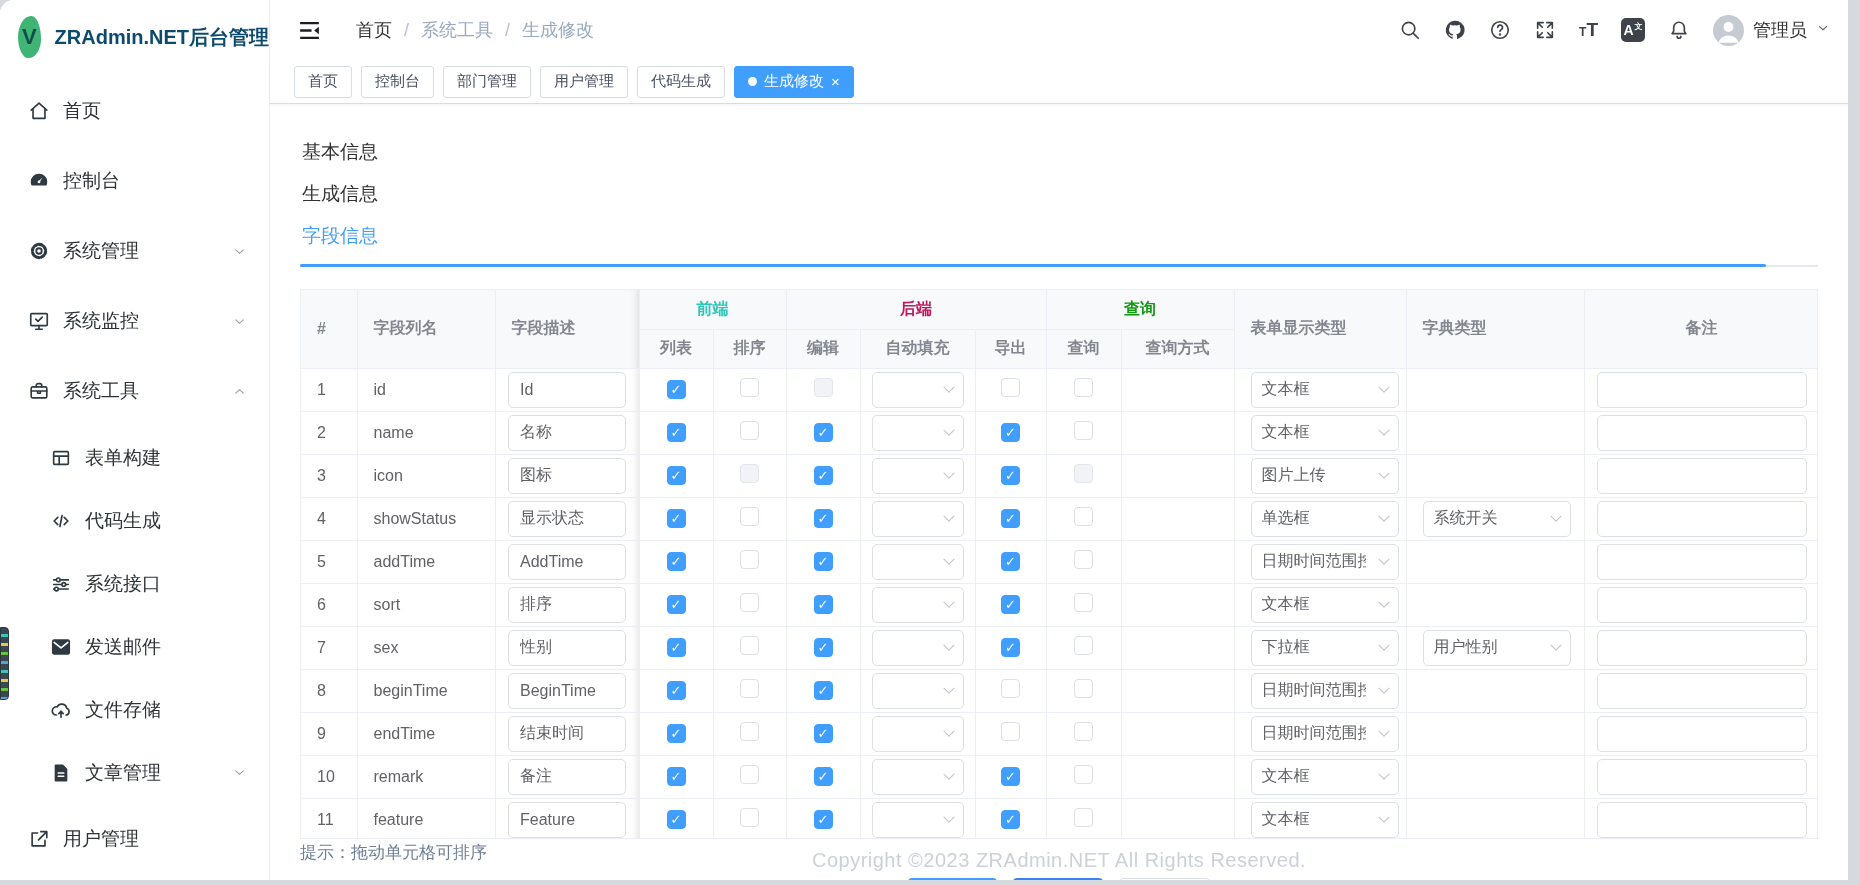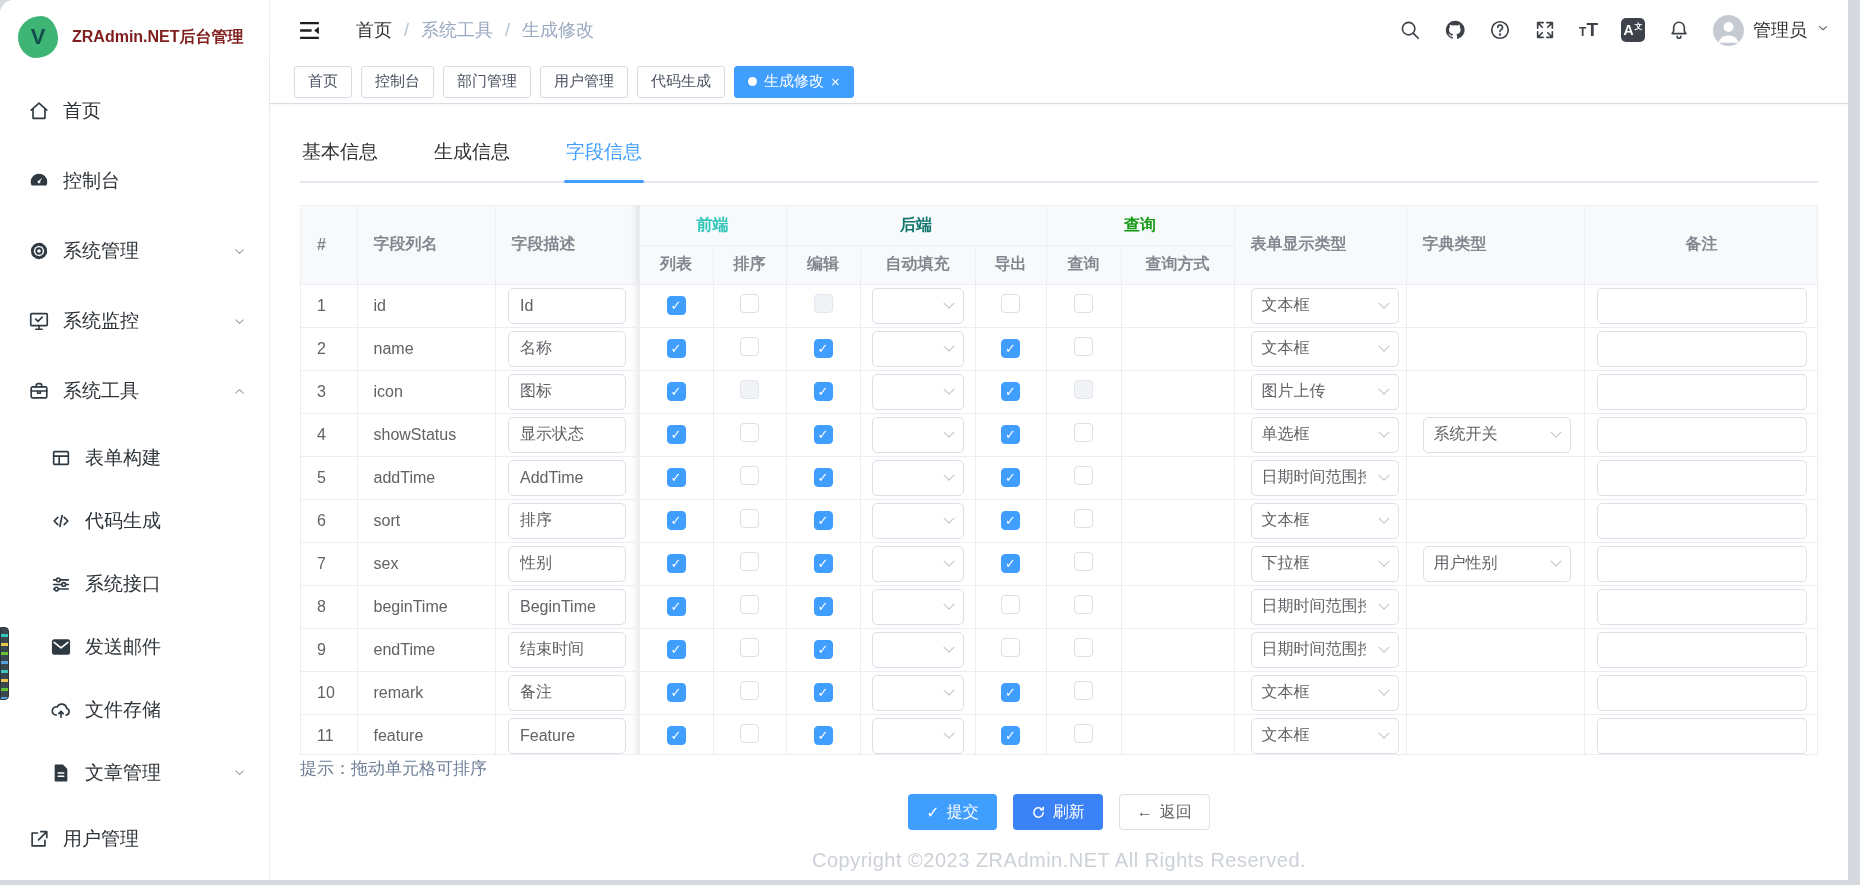--- a/index.html
+++ b/index.html
@@ -6,21 +6,21 @@
   html,body { width:1860px; height:885px; overflow:hidden; background:#d6d9dd;
     font-family:"Liberation Sans","DejaVu Sans",sans-serif; }
   .app { position:absolute; top:0; left:0; right:12px; bottom:5px; background:#fff;
     border-top-left-radius:14px; overflow:hidden; display:flex; }
   
   .sidebar { width:270px; flex:none; border-right:1px solid #ededf0; background:#fff; }
   .logo-row { display:flex; align-items:center; gap:14px; padding:12px 0 0 18px; height:62px; }
   .logo { width:40px; height:42px; background:#3eb575; color:#124d4d; font-weight:bold;
     font-size:22px; display:flex; align-items:center; justify-content:center;
     border-radius:58% 42% 55% 45% / 50% 55% 45% 50%; }
-  .app-title { font-size:16px; font-weight:bold; color:#7f1d1d; white-space:nowrap; }
+  .app-title { font-size:20px; font-weight:bold; color:#0c4a6e; white-space:nowrap; }
   .nav { margin-top:14px; }
   .s-item { height:70px; display:flex; align-items:center; gap:13px; padding-left:28px;
     color:#2e3338; font-size:19px; cursor:pointer; position:relative; }
   .s-item.child { height:63px; padding-left:50px; }
   .s-item .sicon { width:22px; height:22px; flex:none; display:flex; align-items:center; color:#2e3942; }
   .s-item .sicon svg { width:22px; height:22px; }
   .s-item .chev { position:absolute; right:22px; color:#9aa0a6; display:flex; }
   .s-item .chev svg { width:15px; height:15px; }
   
   .main { flex:1; position:relative; background:#fff; min-width:0; }
@@ -46,34 +46,34 @@
   
   .tagbar { height:44px; display:flex; align-items:center; gap:9px; padding-left:24px;
     border-bottom:1px solid #d8dce5; box-shadow:0 1px 3px rgba(0,0,0,.05); }
   .tag { height:32px; display:flex; align-items:center; padding:0 13px; border:1px solid #d8dce5;
     border-radius:3px; font-size:15px; color:#495060; background:#fff; cursor:pointer; gap:7px; }
   .tag.active { background:#409eff; border-color:#409eff; color:#fff; }
   .tag .dot { width:9px; height:9px; border-radius:50%; background:#fff; }
   .tag .close { font-size:15px; line-height:1; }
   
   .content { padding:35px 0 0 30px; }
-  .tabs { display:flex; width:1518px; border-bottom:2px solid #e4e7ed; }
+  .tabs { display:flex; width:1518px; border-bottom:2px solid #e4e7ed;flex-direction:column; }
   .tab { font-size:19px; color:#303133; padding:0 2px 16px 2px; margin-right:52px;
     cursor:pointer; position:relative; }
   .tab.active { color:#409eff; }
   .tab.active::after { content:""; position:absolute; left:0; right:0; bottom:-2px; height:3px;
     background:#409eff; border-radius:2px; }
   .table-wrap { width:1518px; height:550px; overflow:hidden; margin-top:22px;
     border:1px solid #ebeef5; }
   table { border-collapse:collapse; table-layout:fixed; width:1517px; }
   th,td { border-right:1px solid #ebeef5; border-bottom:1px solid #ebeef5; font-weight:normal;
     font-size:16px; vertical-align:middle; }
   thead th { background:#f8f9fb; color:#82878f; font-weight:bold; height:39px; text-align:center; }
   th.al,td.al { text-align:left; padding-left:16px; }
-  .g-front { color:#2dc6b8; } .g-back { color:#0f766e; } .g-query { color:#139a13; }
+  .g-front { color:#2dc6b8; } .g-back { color:#be185d; } .g-query { color:#139a13; }
   tbody td { height:43px; text-align:center; color:#606266; }
   .shadow-col { box-shadow:inset -9px 0 8px -8px rgba(0,0,0,.13); }
   .tin { height:36px; border:1px solid #dcdfe6; border-radius:5px; font-size:16px; color:#606266;
     padding:0 11px; outline:none; font-family:inherit; background:#fff; }
   .desc-in { width:118px; }
   .remark-in { width:210px; }
   .cb { width:19px; height:19px; border-radius:4px; border:1px solid #dcdfe6; background:#fff;
     display:inline-flex; align-items:center; justify-content:center; cursor:pointer; }
   .cb.checked { background:#409eff; border-color:#409eff; }
   .cb.checked::after { content:"✓"; color:#fff; font-size:13px; font-weight:bold; }

